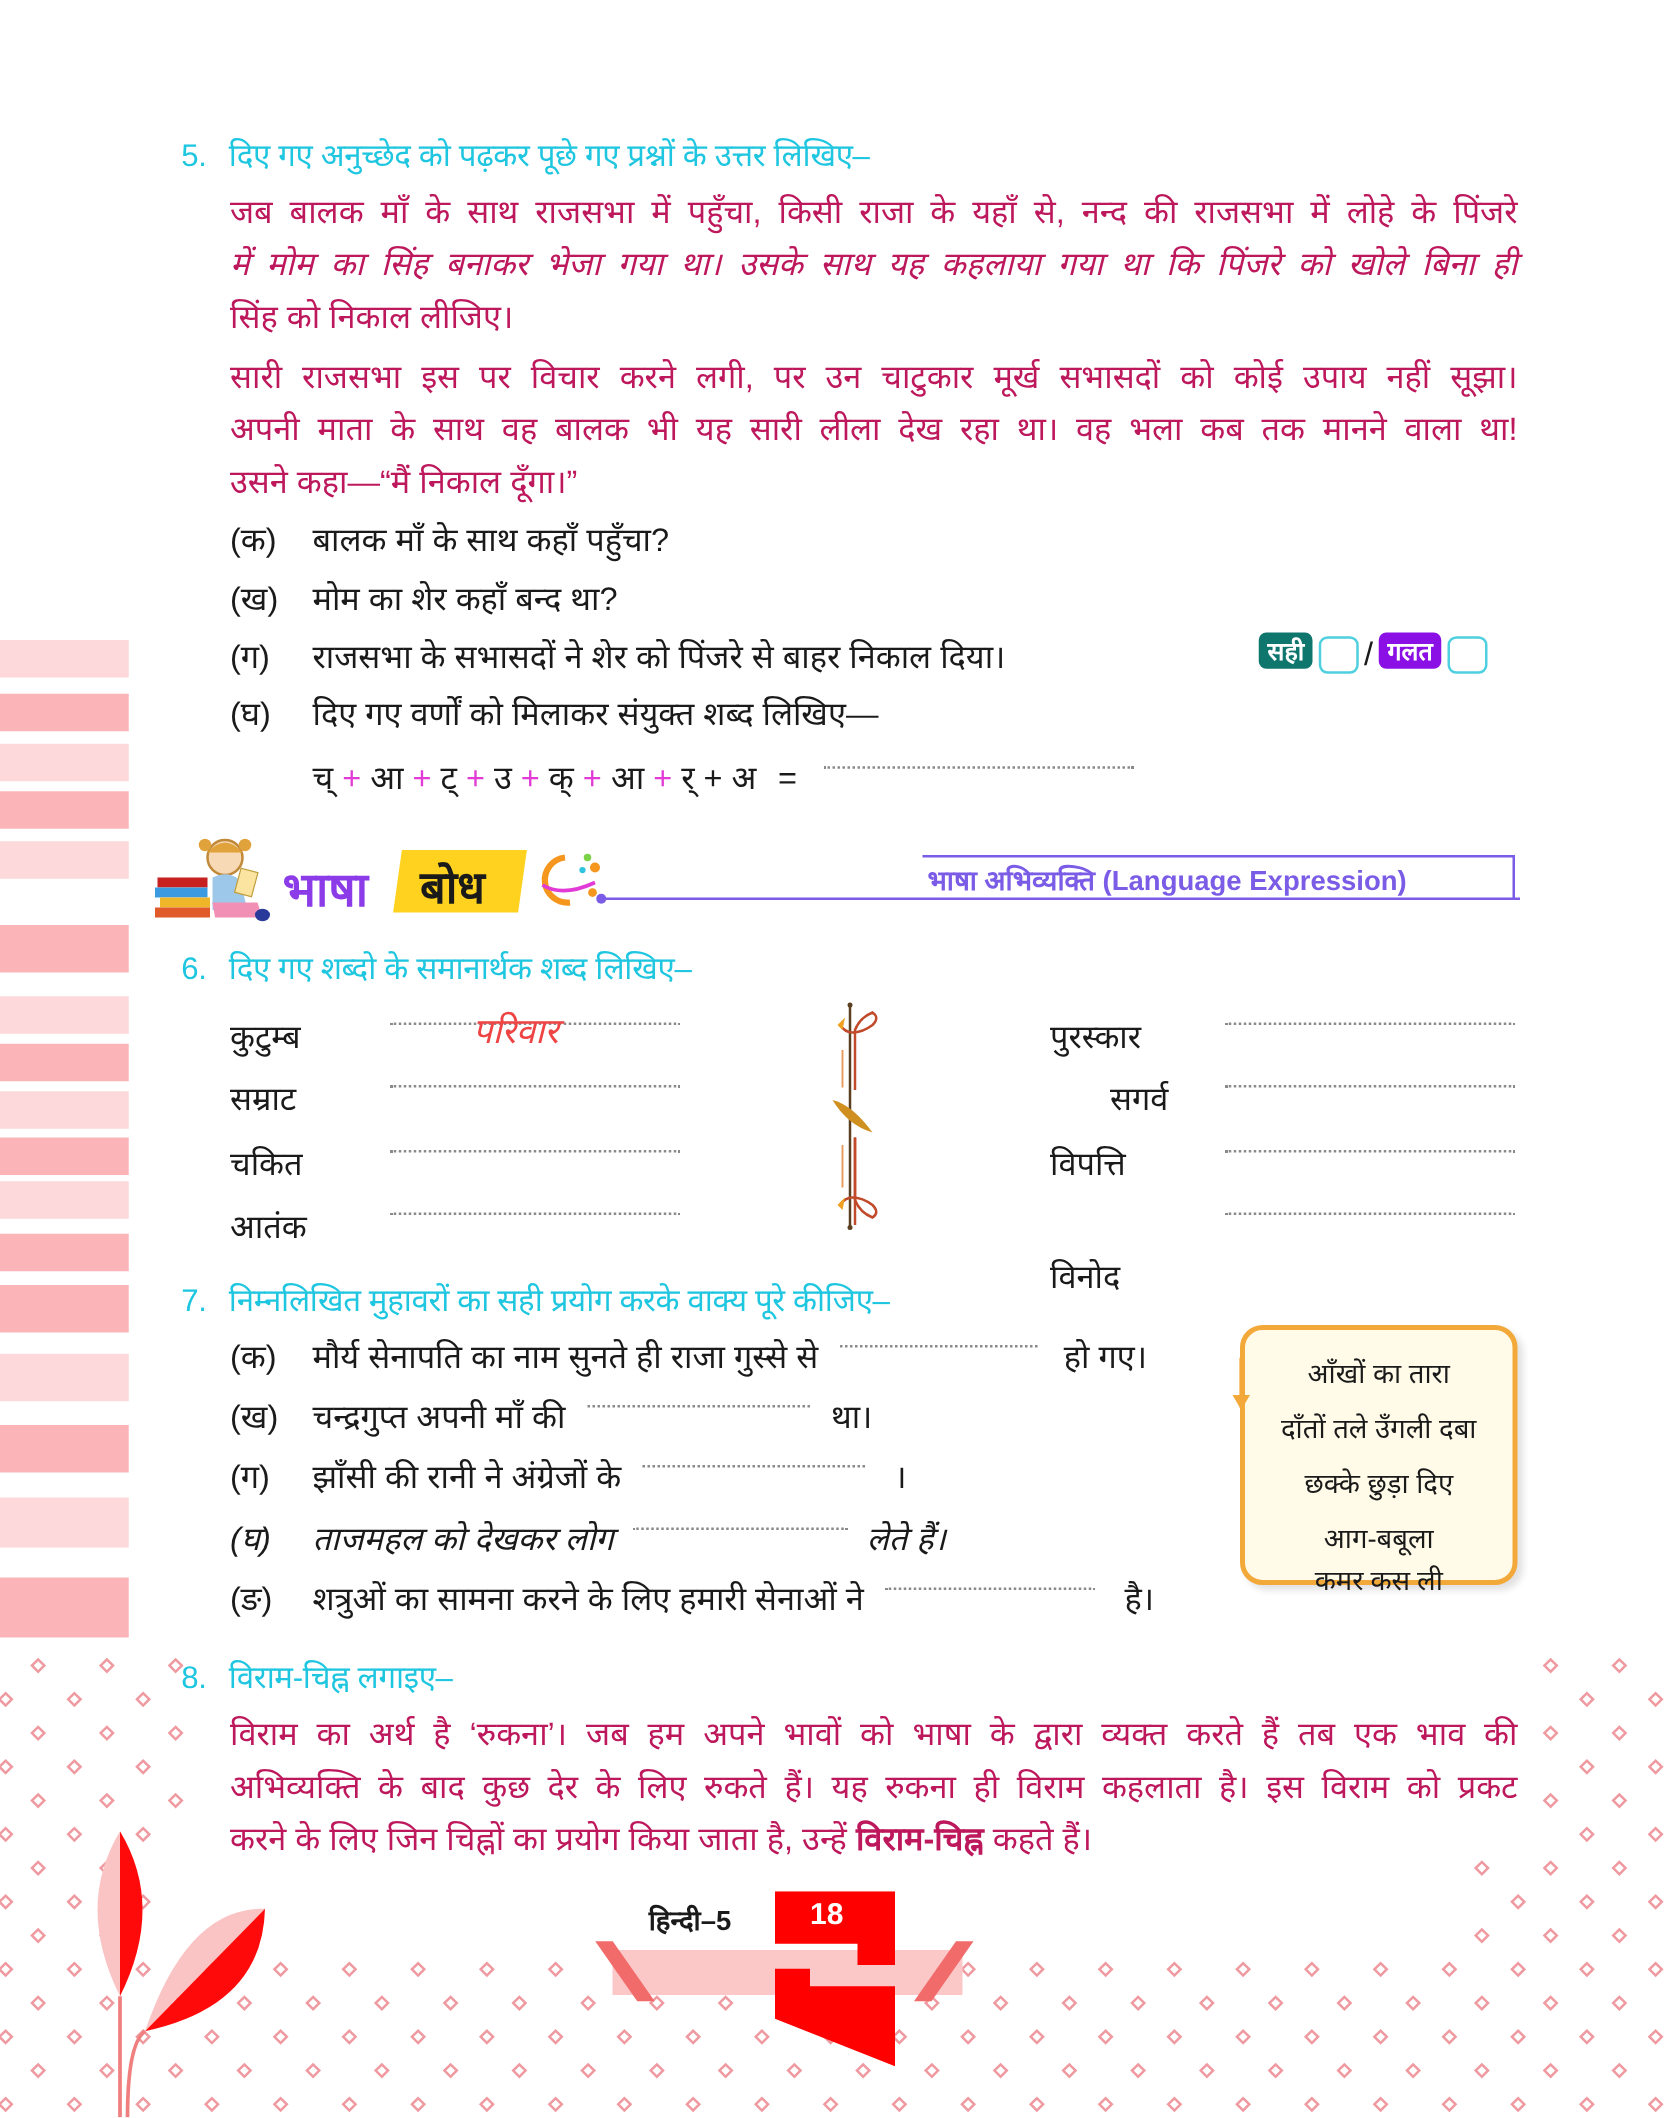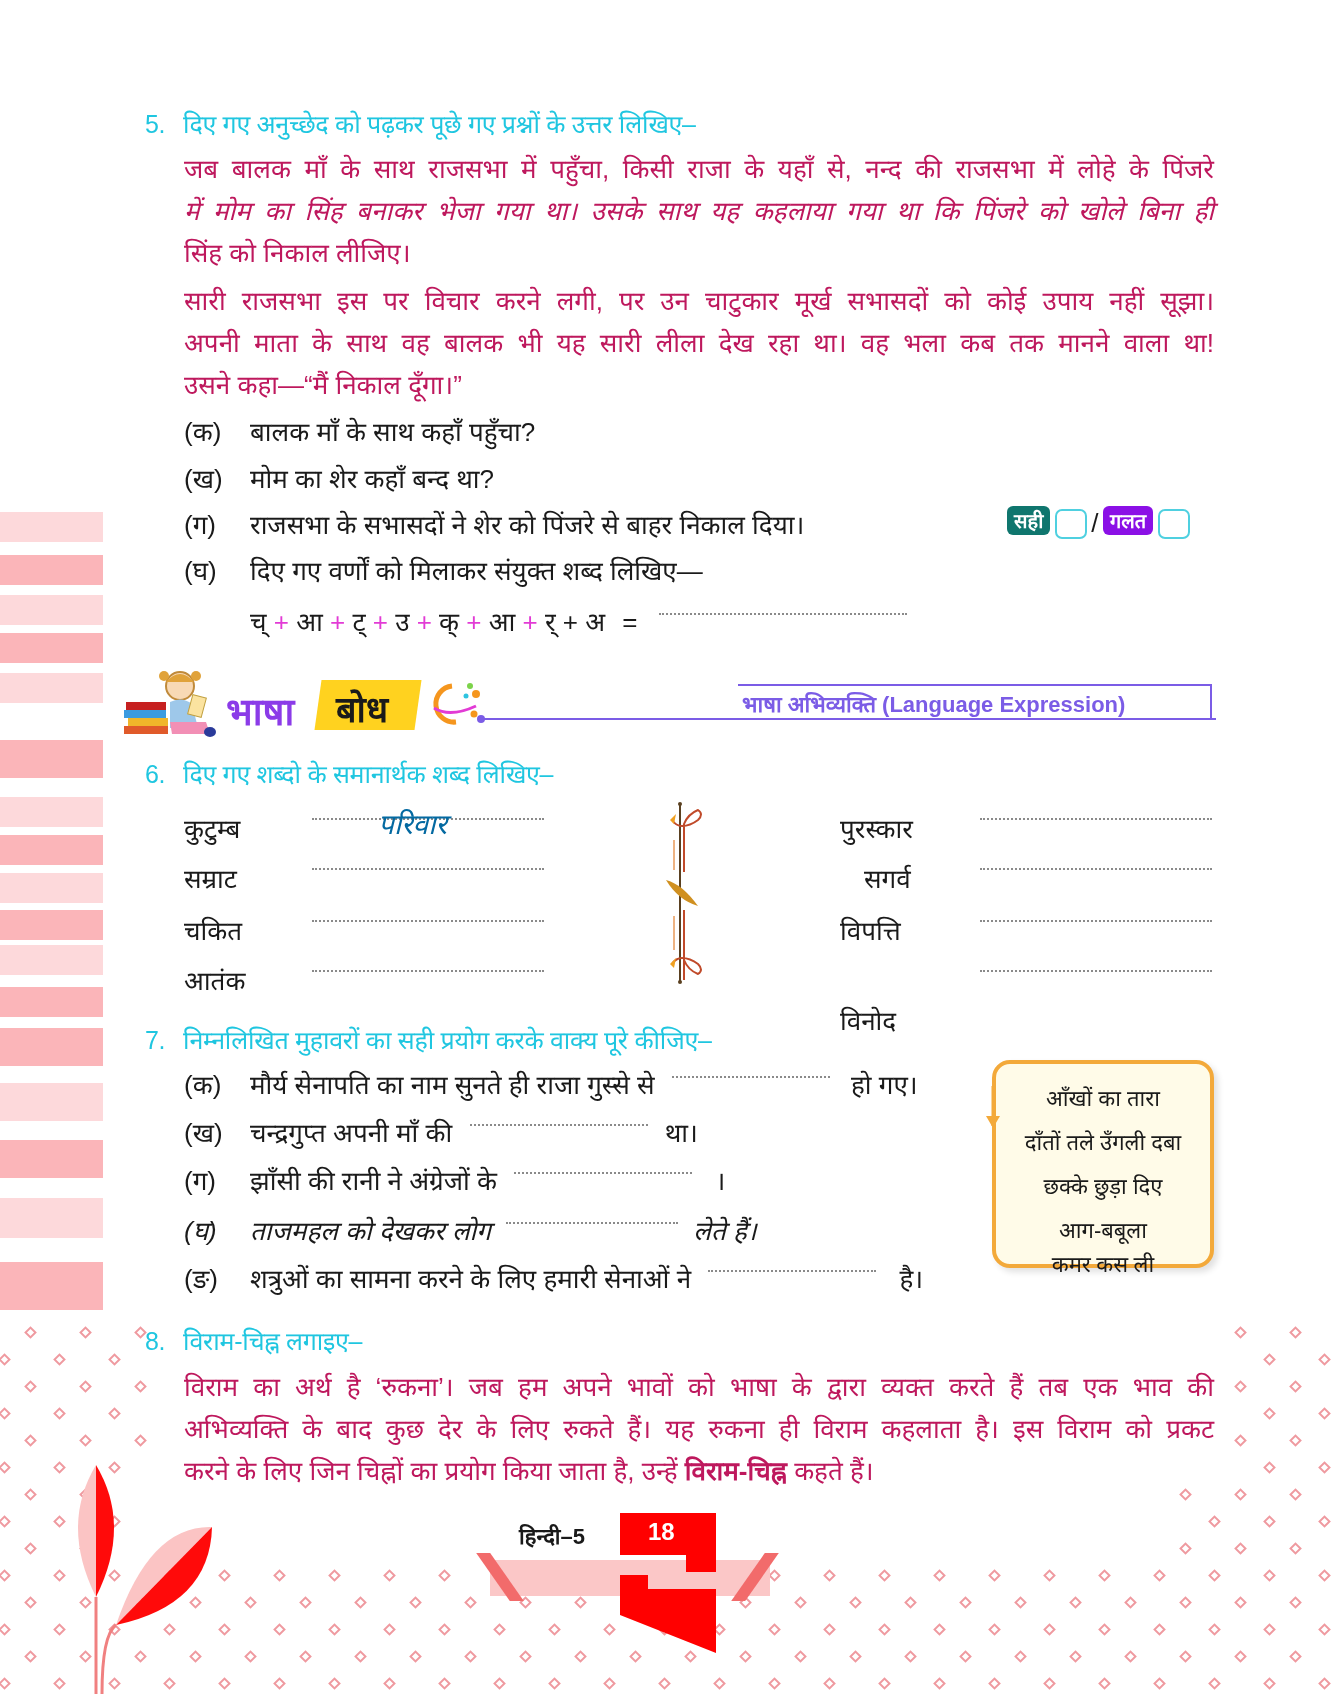--- a/index.html
+++ b/index.html
@@ -303,21 +303,21 @@
 <div class="abs" style="left:477px;top:715px;width:8px;height:8px;border-radius:50%;background:#7b5ce6;"></div>
 <div class="abs" style="left:738px;top:684px;width:474px;height:36px;border-top:2px solid #7b5ce6;border-right:2px solid #7b5ce6;"></div>
 <div class="abs" style="left:742px;top:688px;font-size:22px;font-weight:bold;color:#7b5ce6;white-space:nowrap;">भाषा अभिव्यक्ति (Language Expression)</div>
 
 <div class="q-head" style="top:756px;">
   <span class="num">6.</span><span>दिए गए शब्दो के समानार्थक शब्द लिखिए–</span>
 </div>
 
 <div class="syn-word" style="left:184px;top:810px;">कुटुम्ब</div>
 <div class="syn-dots" style="left:312px;top:818px;"></div>
-<div class="abs" style="left:378px;top:804px;font-size:28px;color:#0369a1;font-style:italic;font-family:'DejaVu Serif',serif;">परिवार</div>
+<div class="abs" style="left:378px;top:804px;font-size:28px;color:#ef4444;font-style:italic;font-family:'DejaVu Serif',serif;">परिवार</div>
 <div class="syn-word" style="left:184px;top:860px;">सम्राट</div>
 <div class="syn-dots" style="left:312px;top:868px;"></div>
 <div class="syn-word" style="left:184px;top:912px;">चकित</div>
 <div class="syn-dots" style="left:312px;top:920px;"></div>
 <div class="syn-word" style="left:184px;top:962px;">आतंक</div>
 <div class="syn-dots" style="left:312px;top:970px;"></div>
 
 <div class="abs" style="left:662px;top:800px;width:48px;height:186px;">
   <svg width="48" height="186" viewBox="0 0 48 186">
     <line x1="18" y1="4" x2="18" y2="182" stroke="#5a4020" stroke-width="2"></line>
@@ -328,21 +328,21 @@
     <line x1="12" y1="40" x2="12" y2="70" stroke="#e89a5a" stroke-width="1.5"></line>
     <line x1="12" y1="116" x2="12" y2="150" stroke="#e89a5a" stroke-width="1.5"></line>
     <path d="M4 80 Q20 84 36 106 Q16 100 4 80 Z" fill="#d09020"></path>
     <path d="M8 20 L14 14 L12 24 Z" fill="#f0a020"></path>
     <path d="M8 164 L14 158 L12 168 Z" fill="#f0a020"></path>
   </svg>
 </div>
 
 <div class="syn-word" style="left:840px;top:810px;">पुरस्कार</div>
 <div class="syn-dots" style="left:980px;top:818px;"></div>
-<div class="syn-word" style="left:864px;top:860px;">सगर्व</div>
+<div class="syn-word" style="left:888px;top:860px;">सगर्व</div>
 <div class="syn-dots" style="left:980px;top:868px;"></div>
 <div class="syn-word" style="left:840px;top:912px;">विपत्ति</div>
 <div class="syn-dots" style="left:980px;top:920px;"></div>
 <div class="syn-word" style="left:840px;top:1002px;">विनोद</div>
 <div class="syn-dots" style="left:980px;top:970px;"></div>
 
 <div class="q-head" style="top:1022px;">
   <span class="num">7.</span><span>निम्नलिखित मुहावरों का सही प्रयोग करके वाक्य पूरे कीजिए–</span>
 </div>
 <div class="sub" style="top:1066px;">

